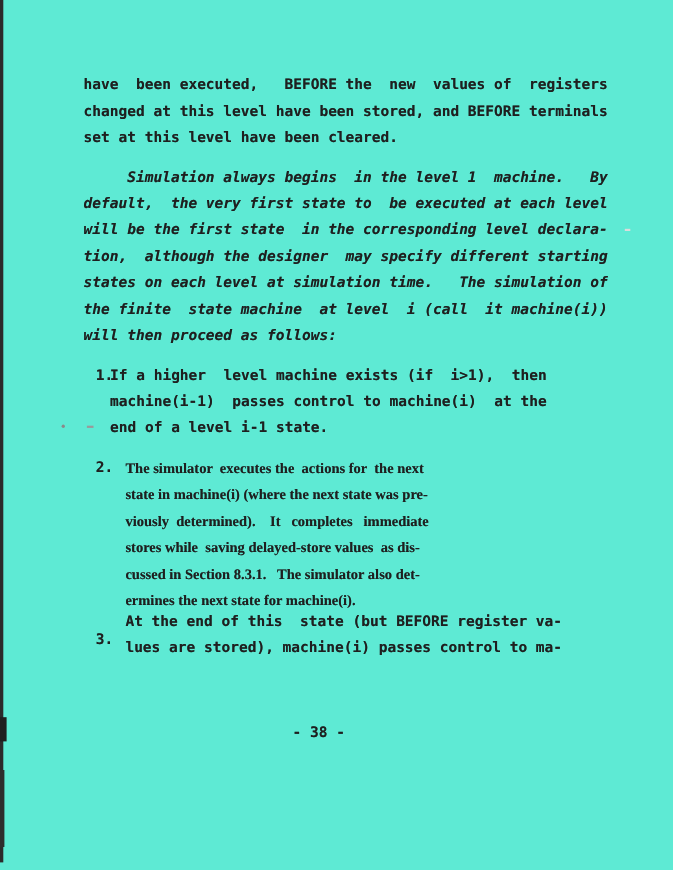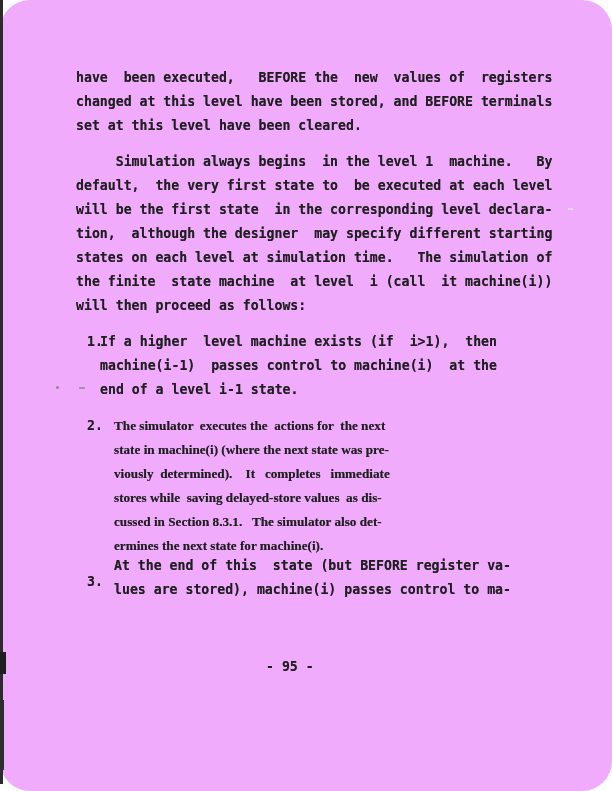--- a/index.html
+++ b/index.html
@@ -5,22 +5,21 @@
   html, body { margin:0; padding:0; }
   body {
     width: 612px; height: 791px;
     background: #ffffff;
     position: relative;
     overflow: hidden;
     font-family: "DejaVu Sans Mono", "Liberation Mono", monospace;
   }
   .page {
     position: absolute; inset: 0;
-    background: #f0abfc;
-    border-radius: 30px;
+    background: #5eead4;
   }
   .tx {
     position: absolute;
     margin: 0;
     font-family: "DejaVu Sans Mono", "Liberation Mono", monospace;
     font-size: 13.2px;
     line-height: 24px;
     font-weight: 700;
     color: #1f1f1f;
     white-space: pre;
@@ -67,21 +66,21 @@
   <div class="scan-blob-1"></div>
   <div class="scan-blob-2"></div>
   <div class="speck-dot"></div>
   <div class="speck-dash"></div>
   <div class="speck-faint"></div>
 
   <pre class="tx" style="left:76px; top:66px;">have  been executed,   BEFORE the  new  values of  registers
 changed at this level have been stored, and BEFORE terminals
 set at this level have been cleared.</pre>
 
-  <pre class="tx" style="left:76px; top:150px;">     Simulation always begins  in the level 1  machine.   By
+  <pre class="tx" style="left:76px; top:150px;font-style:italic;">     Simulation always begins  in the level 1  machine.   By
 default,  the very first state to  be executed at each level
 will be the first state  in the corresponding level declara-
 tion,  although the designer  may specify different starting
 states on each level at simulation time.   The simulation of
 the finite  state machine  at level  i (call  it machine(i))
 will then proceed as follows:</pre>
 
   <div>
     <pre class="tx" style="left:87px; top:330px;">1.</pre>
     <pre class="tx" style="left:100px; top:330px;">If a higher  level machine exists (if  i&gt;1),  then
@@ -98,15 +97,15 @@
 cussed in Section 8.3.1.   The simulator also det-
 ermines the next state for machine(i).</pre>
   </div>
 
   <div>
     <pre class="tx" style="left:87px; top:570px;">3.</pre>
     <pre class="tx" style="left:114px; top:554px;">At the end of this  state (but BEFORE register va-
 lues are stored), machine(i) passes control to ma-</pre>
   </div>
 
-  <pre class="tx" style="left:266px; top:655px;">- 95 -</pre>
+  <pre class="tx" style="left:266px; top:655px;">- 38 -</pre>
 
 </div>
 
 </body></html>

